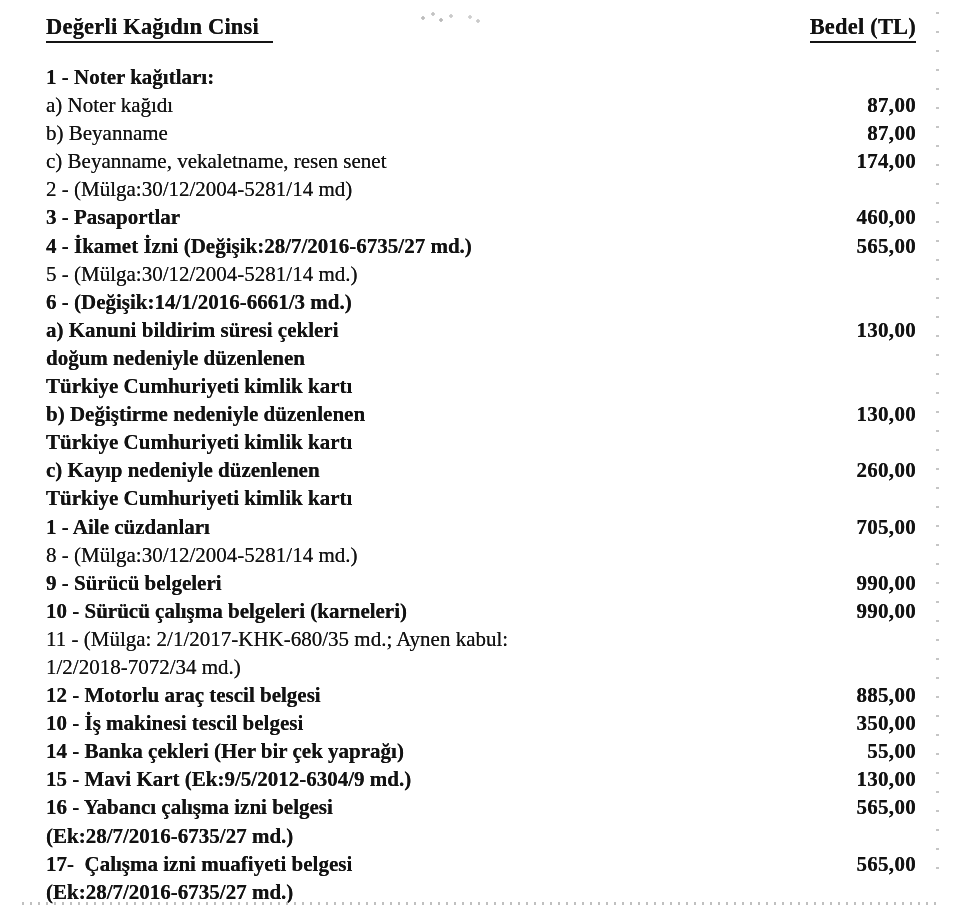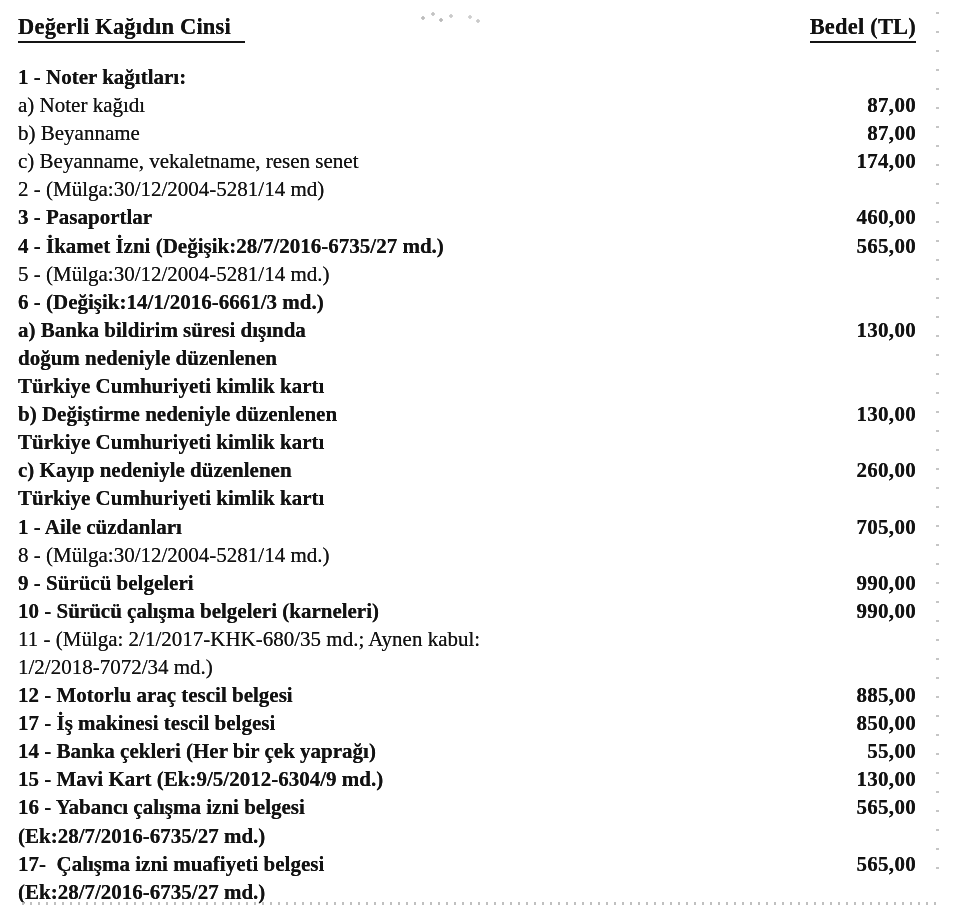--- a/index.html
+++ b/index.html
@@ -23,21 +23,21 @@
       radial-gradient(circle 2px at 8px 10px,  #adadad 0 1.5px, transparent 2px),
       radial-gradient(circle 2px at 18px 6px,  #b5b5b5 0 1.5px, transparent 2px),
       radial-gradient(circle 2px at 26px 12px, #a9a9a9 0 1.5px, transparent 2px),
       radial-gradient(circle 2px at 36px 8px,  #bdbdbd 0 1.5px, transparent 2px),
       radial-gradient(circle 2px at 55px 9px,  #c2c2c2 0 1.5px, transparent 2px),
       radial-gradient(circle 2px at 63px 13px, #bdbdbd 0 1.5px, transparent 2px);
     opacity: .8;
   }
   .content {
     position: absolute;
-    left: 18px; right: 44px; top: 14px;
+    left: 46px; right: 44px; top: 14px;
     filter: blur(0.3px);
     text-shadow: 0 0 0.5px rgba(10,10,10,.85);
   }
   .header-row {
     display: flex; justify-content: space-between; align-items: baseline;
     font-size: 22.5px; font-weight: 700;
     letter-spacing: .2px;
   }
   .hcol {
     border-bottom: 2.5px solid #141414;
@@ -122,21 +122,21 @@
     <span class="label">5 - (Mülga:30/12/2004-5281/14 md.)</span>
     <span class="value"></span>
   </div>
 
   <div class="row bold">
     <span class="label">6 - (Değişik:14/1/2016-6661/3 md.)</span>
     <span class="value"></span>
   </div>
 
   <div class="row bold">
-    <span class="label">a) Banka bildirim süresi dışında</span>
+    <span class="label">a) Kanuni bildirim süresi çekleri</span>
     <span class="value">130,00</span>
   </div>
 
   <div class="row bold">
     <span class="label">doğum nedeniyle düzenlenen</span>
     <span class="value"></span>
   </div>
 
   <div class="row bold">
     <span class="label">Türkiye Cumhuriyeti kimlik kartı</span>
@@ -192,22 +192,22 @@
     <span class="label">1/2/2018-7072/34 md.)</span>
     <span class="value"></span>
   </div>
 
   <div class="row bold">
     <span class="label">12 - Motorlu araç tescil belgesi</span>
     <span class="value">885,00</span>
   </div>
 
   <div class="row bold">
-    <span class="label">17 - İş makinesi tescil belgesi</span>
-    <span class="value">850,00</span>
+    <span class="label">10 - İş makinesi tescil belgesi</span>
+    <span class="value">350,00</span>
   </div>
 
   <div class="row bold">
     <span class="label">14 - Banka çekleri (Her bir çek yaprağı)</span>
     <span class="value">55,00</span>
   </div>
 
   <div class="row bold">
     <span class="label">15 - Mavi Kart (Ek:9/5/2012-6304/9 md.)</span>
     <span class="value">130,00</span>

